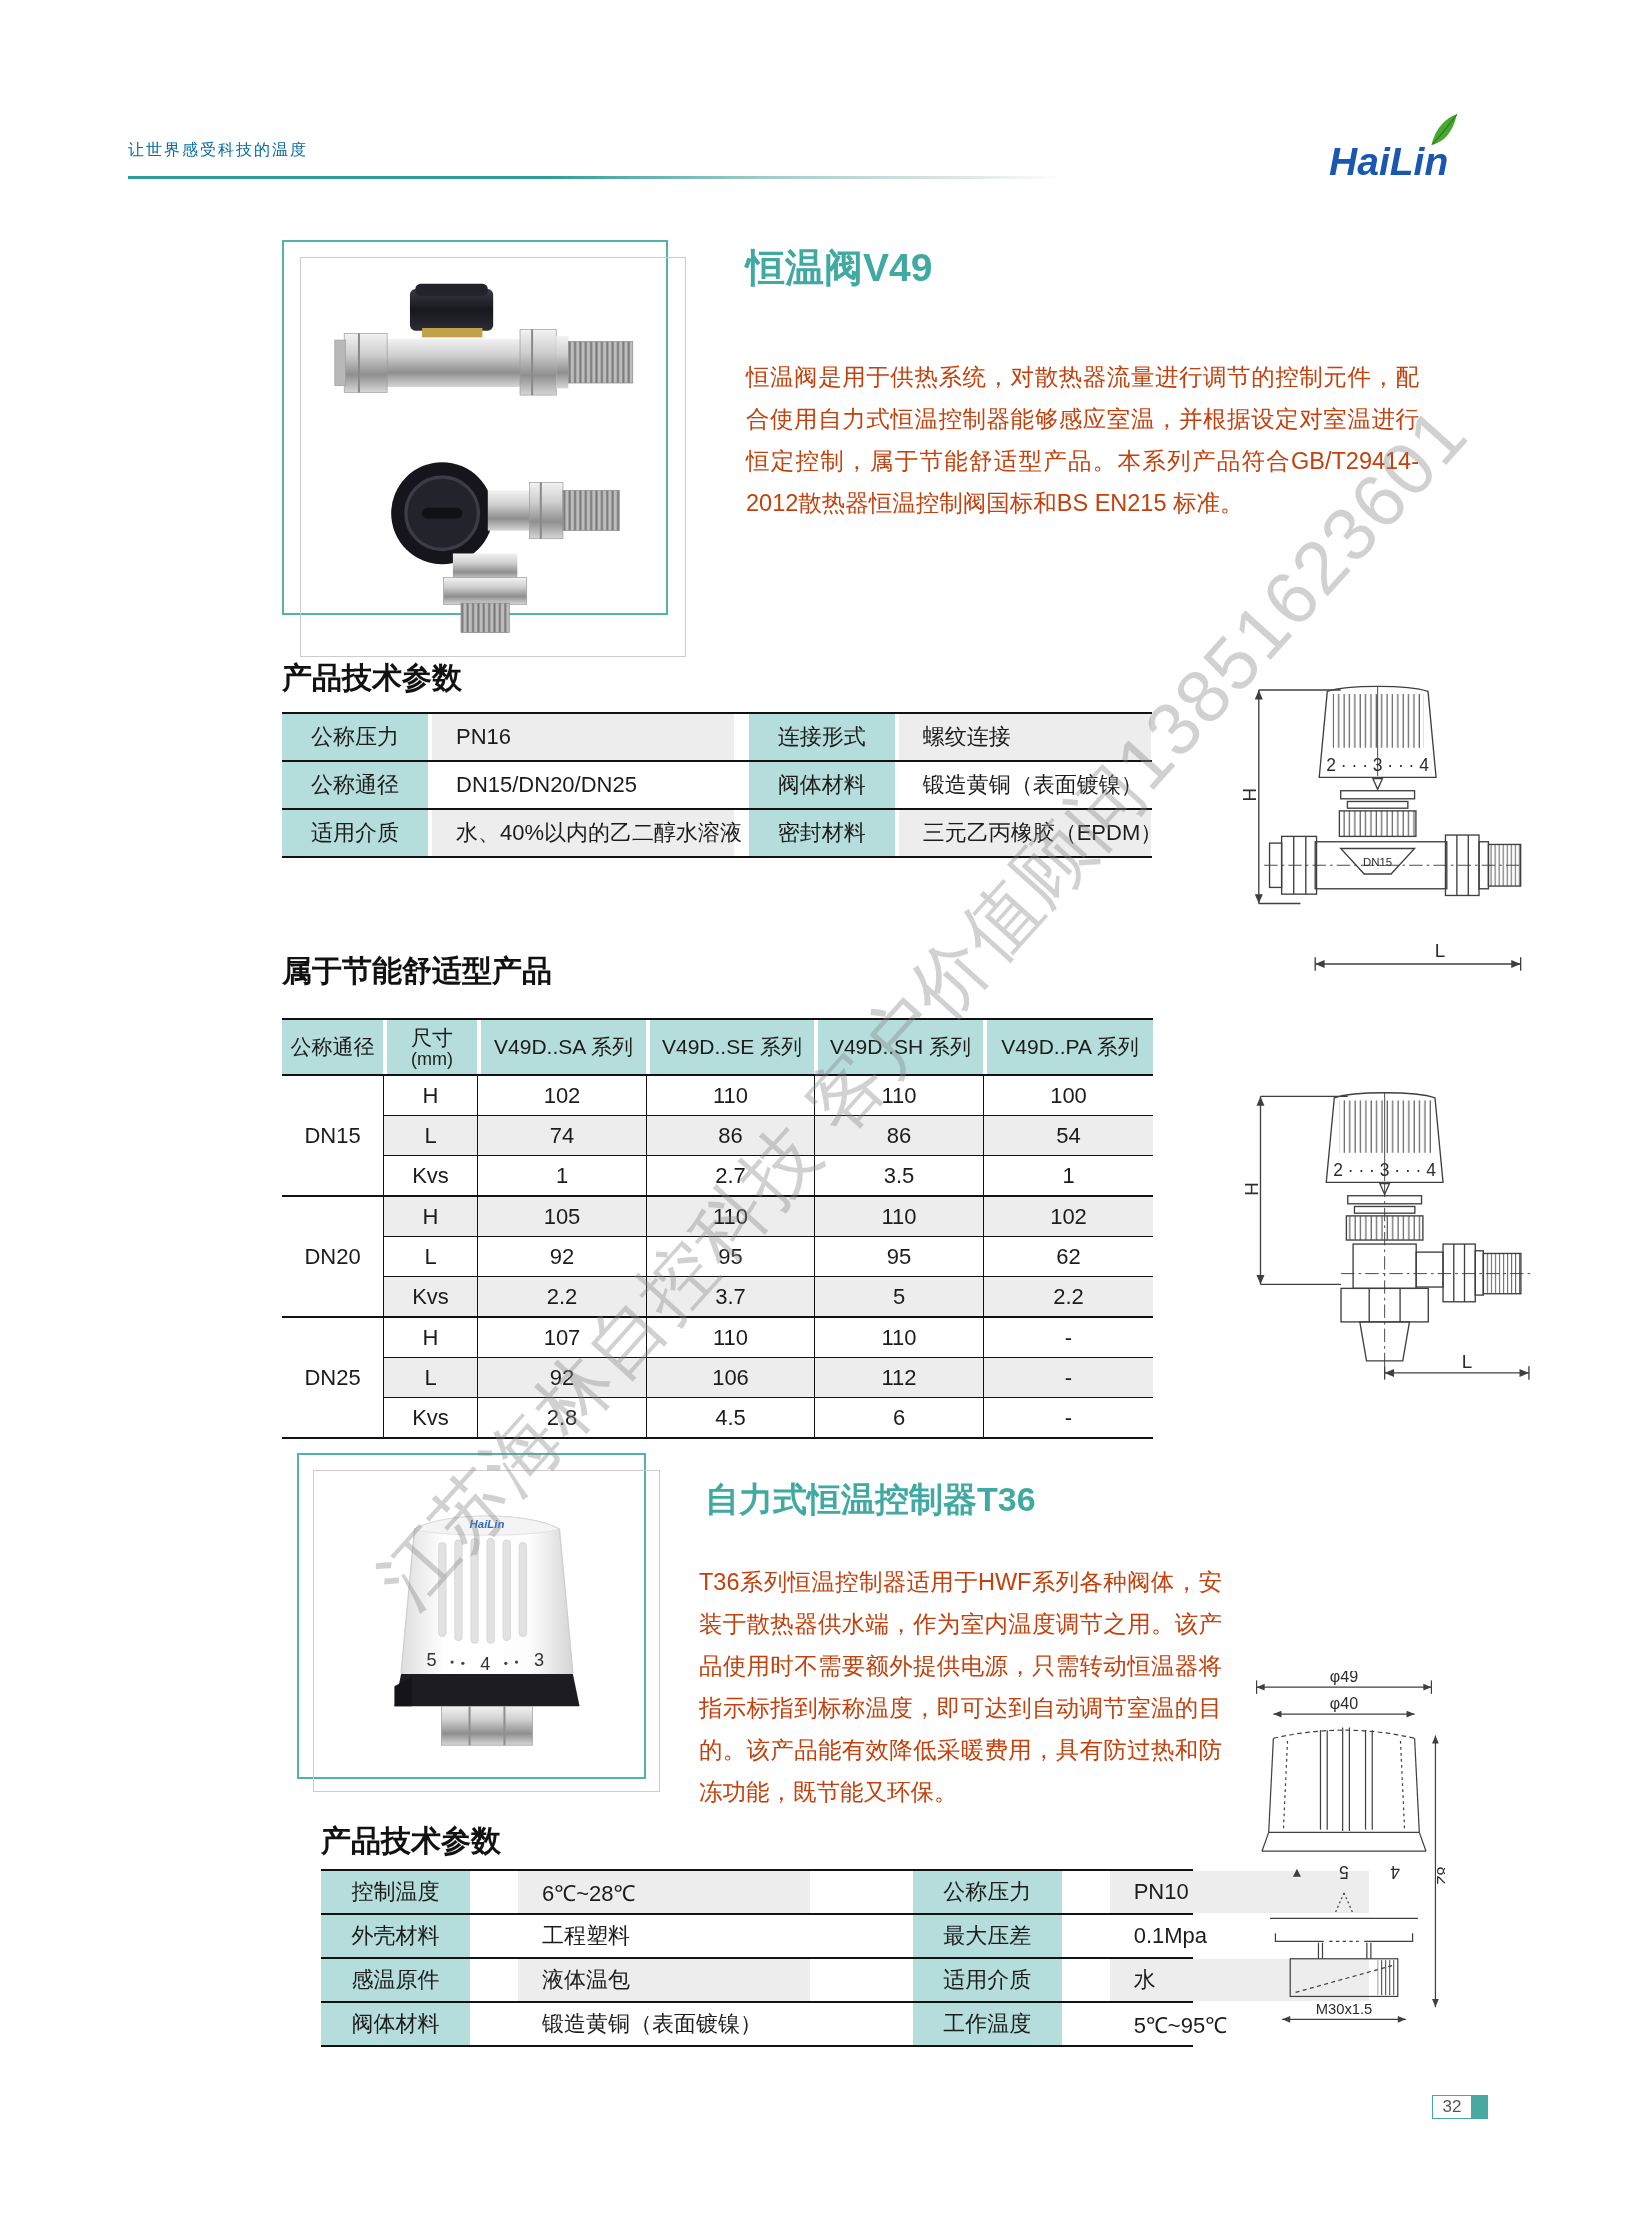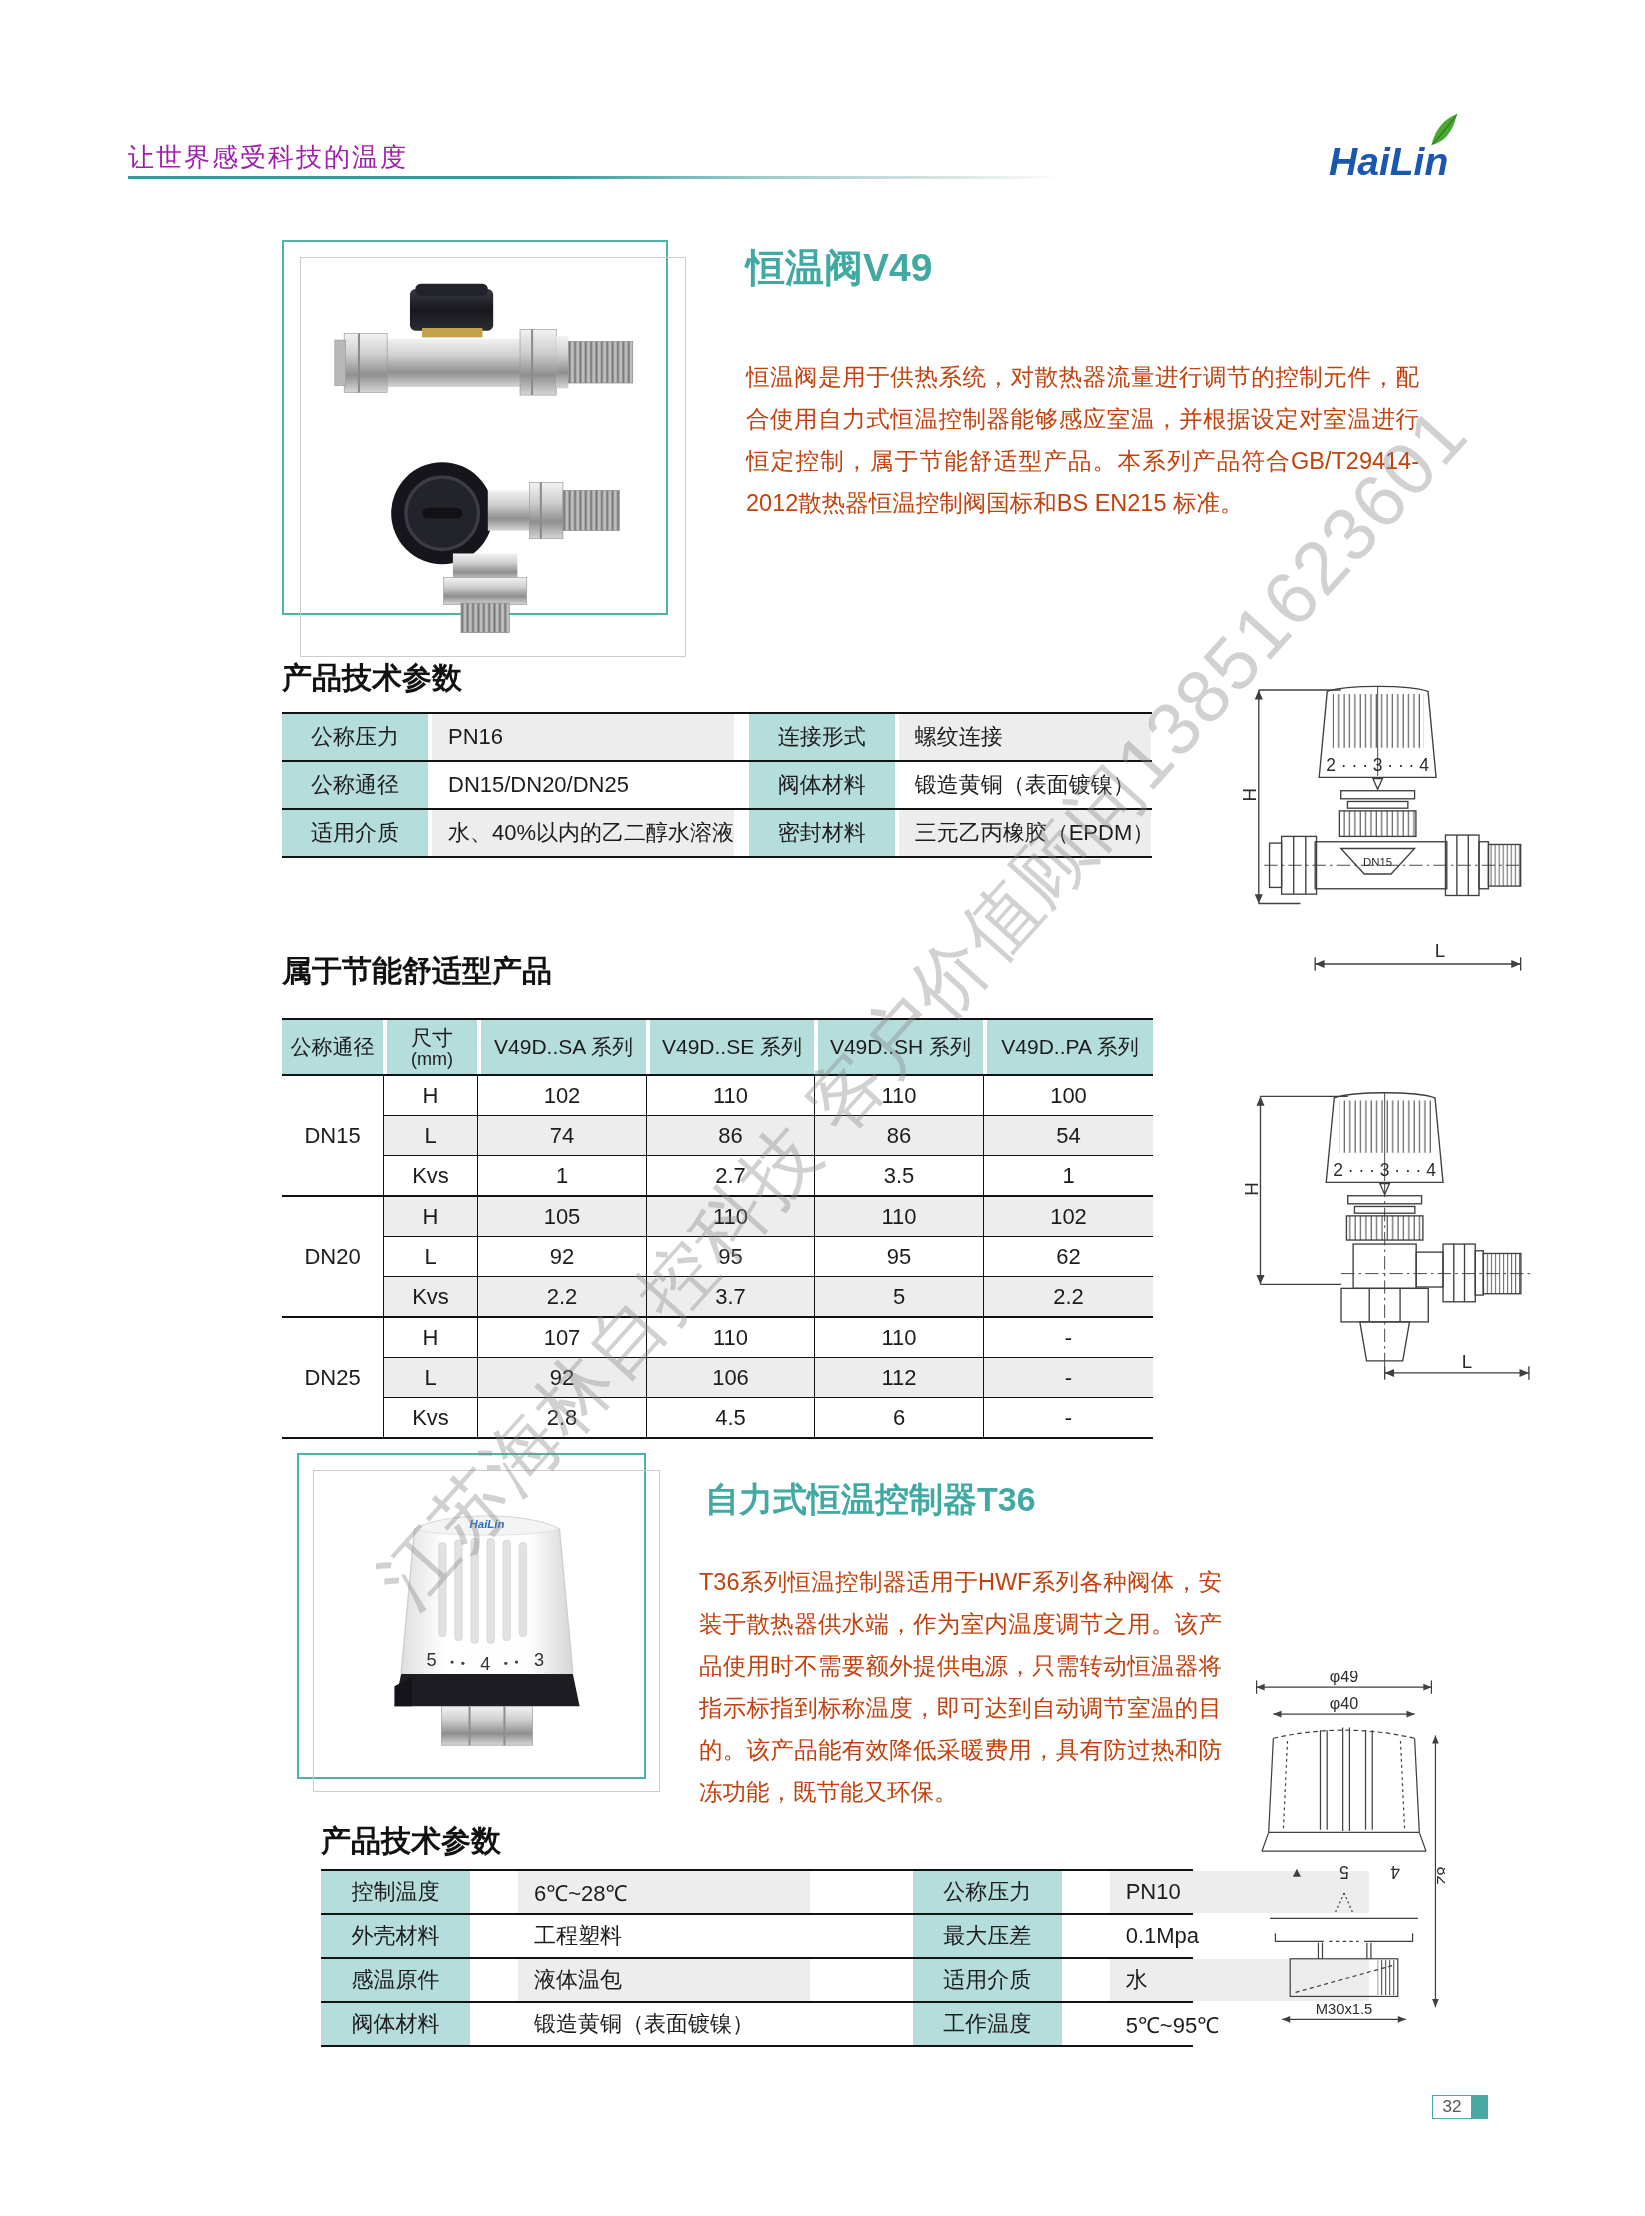--- a/index.html
+++ b/index.html
@@ -1,21 +1,21 @@
 <!DOCTYPE html>
 <html style="font-size:10.7px"><head>
 <meta charset="utf-8">
 <style>
   html,body{margin:0;padding:0;background:#9a9a9a;}
   .page{position:relative;width:1645px;height:2216px;background:#ffffff;overflow:hidden;
         font-family:"Liberation Sans",sans-serif;color:#1c1c1c;}
   .abs{position:absolute;}
 
   
-  .slogan{left:128px;top:140px;font-size:26px;color:#a21caf;letter-spacing:2px;}
+  .slogan{left:128px;top:140px;font-size:16px;color:#0369a1;letter-spacing:2px;}
   .head-rule{left:128px;top:176px;width:934px;height:2.7px;
      background:linear-gradient(90deg,#2f9e98 0%,#2f9e98 45%,#9fccc9 68%,#dfe7e6 90%,rgba(255,255,255,0) 100%);}
   .logo-box{left:1325px;top:113px;width:148px;height:74px;}
 
   
   .teal-title{color:#3fa9a2;font-weight:bold;}
   .v49-title{left:746px;top:241px;font-size:39px;}
   .t36-title{left:705px;top:1477px;font-size:34px;}
   .sec-heading{font-size:30px;font-weight:bold;color:#111;}
   .h-params1{left:282px;top:658px;}
@@ -38,21 +38,21 @@
 
   
   .ptable{border-bottom:2px solid #121212;font-size:22px;}
   .prow{display:grid;column-gap:4px;border-top:2px solid #121212;}
   .p1 .prow{grid-template-columns:146px 302px 6.7px 146px 252px;height:46px;}
   .p3 .prow{grid-template-columns:149px 292px 6.7px 149px 259px;height:42px;gap:48px;}
   .pt1{left:282px;top:712px;width:870px;}
   .pt3{left:321px;top:1869px;width:872px;}
   .cell{display:flex;align-items:center;white-space:nowrap;}
   .cell.label{background:#b5dddc;justify-content:center;}
-  .cell.value{padding-left:16px;}
+  .cell.value{padding-left:24px;}
   .prow.shade .cell.value{background:#ededed;}
   .prow.plain .cell.value{background:#ffffff;}
   .cell.spacer{background:transparent;}
 
   
   .dims-wrap{left:282px;top:1018px;width:871px;border-top:2px solid #121212;border-bottom:2.7px solid #121212;}
   table.dims{border-collapse:separate;border-spacing:0;table-layout:fixed;width:871px;font-size:22px;color:#1c1c1c;}
   table.dims th,table.dims td{text-align:center;vertical-align:middle;font-weight:normal;padding:0;}
   table.dims th{background:#b5dddc;height:54px;border-left:4px solid #ffffff;font-size:21px;line-height:24px;}
   table.dims th:first-child{border-left:none;}

